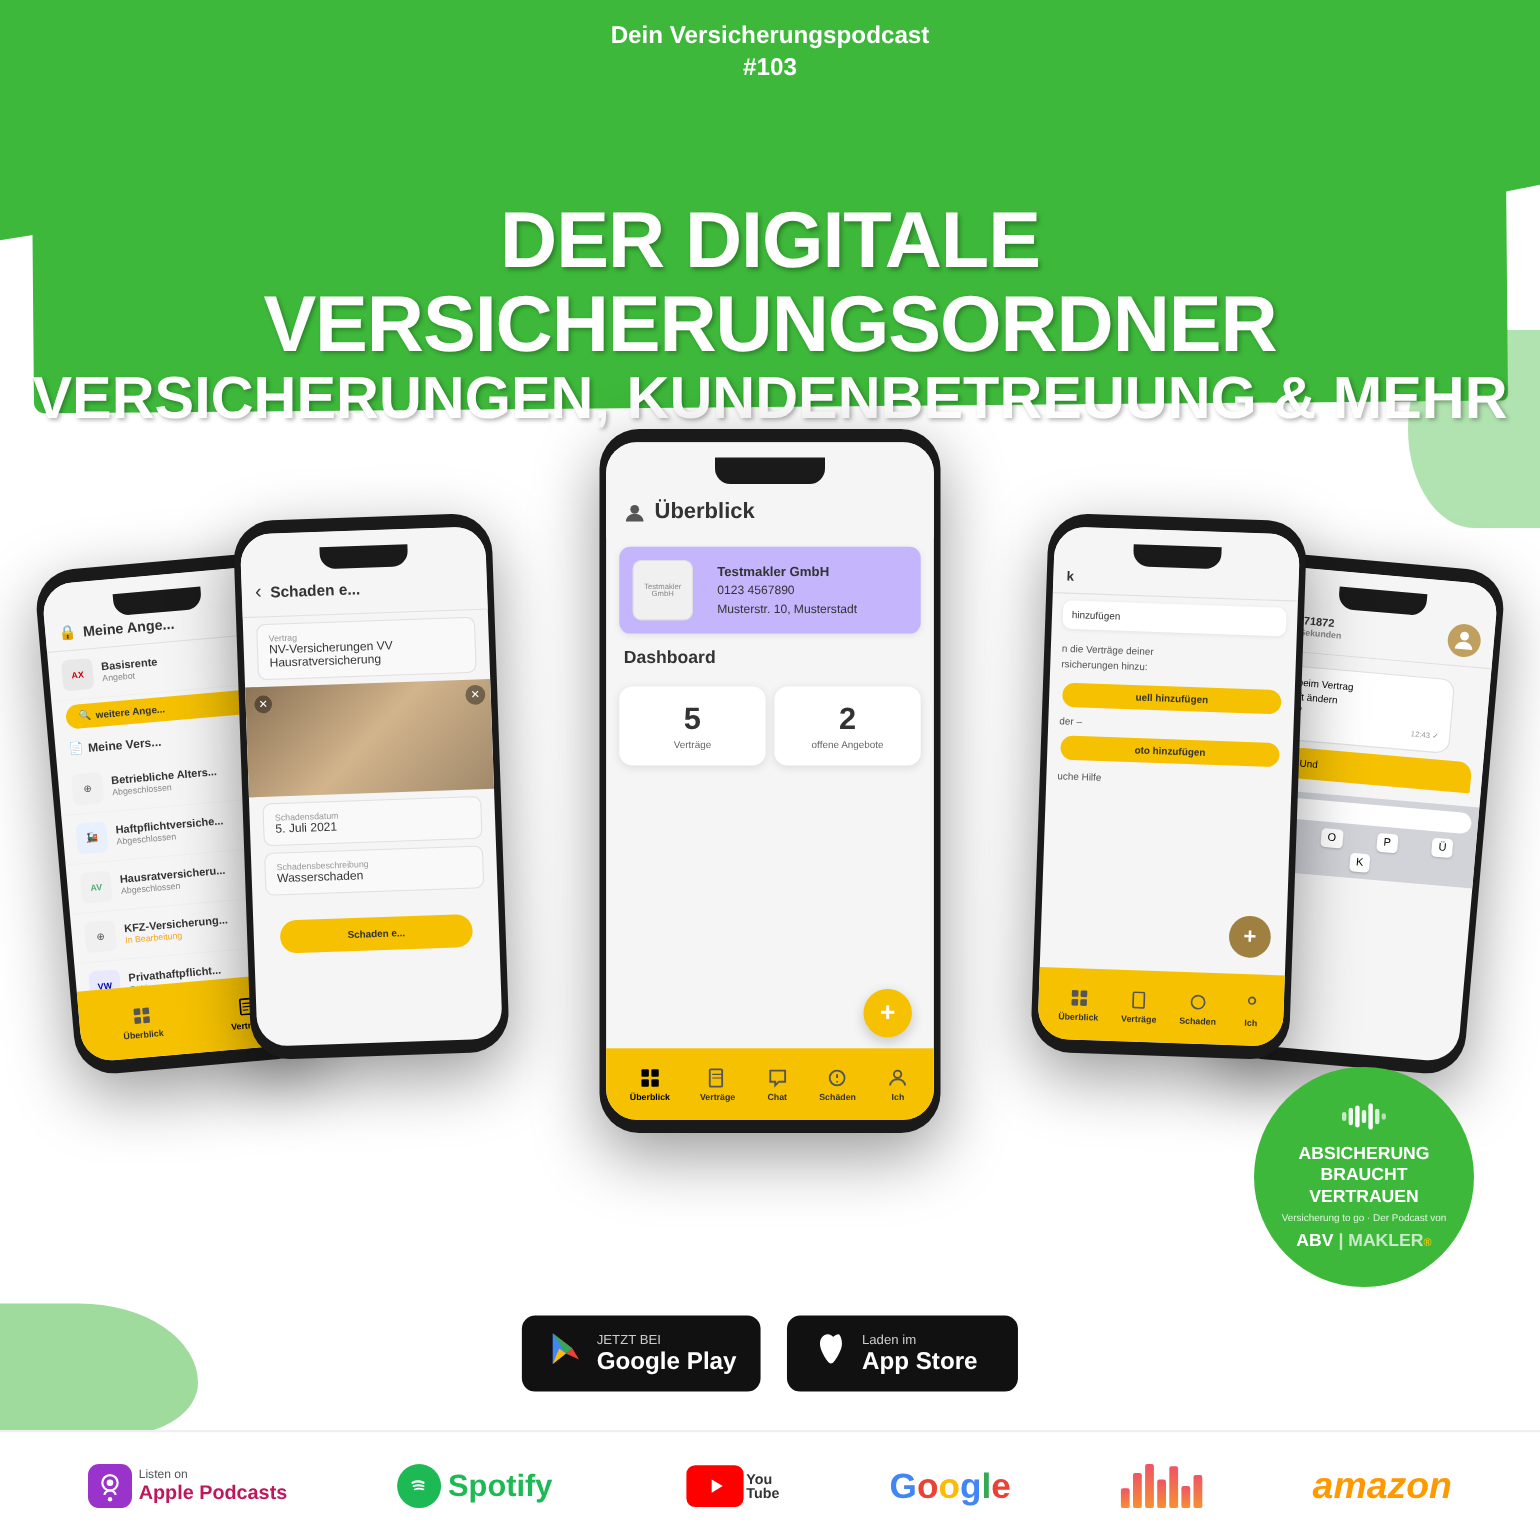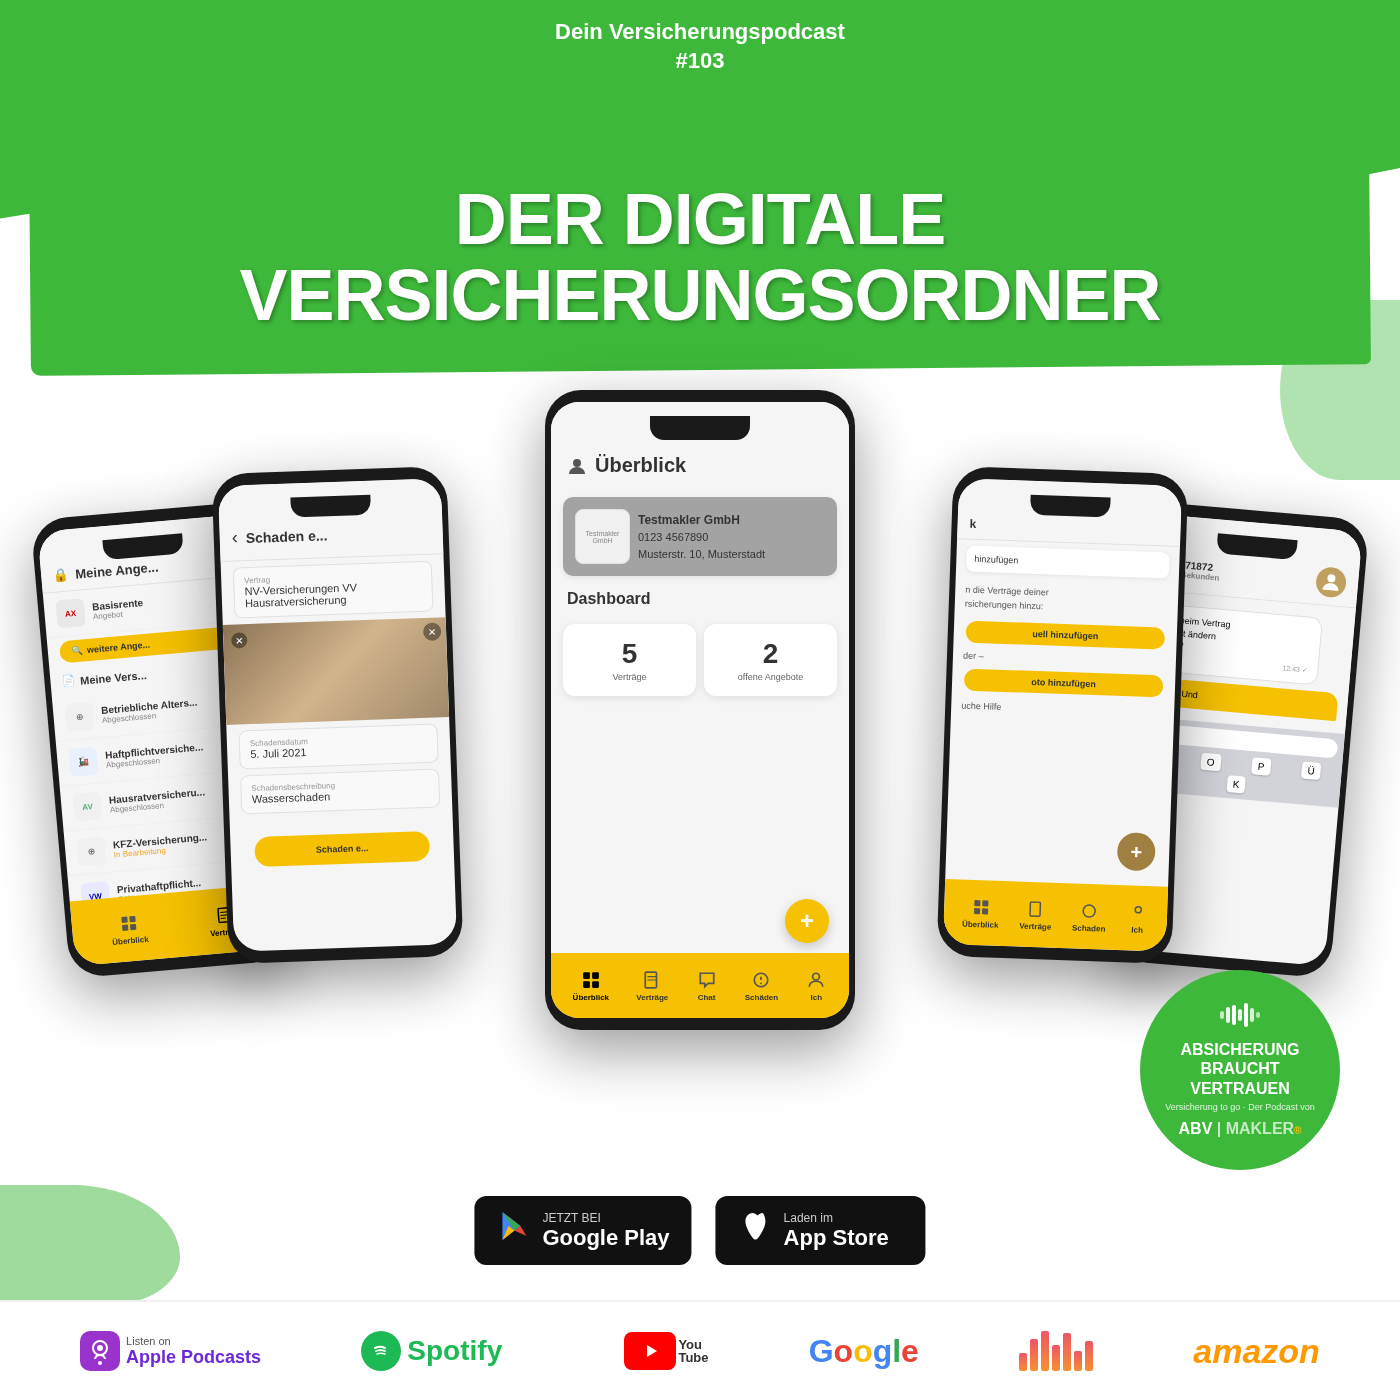--- a/index.html
+++ b/index.html
@@ -306,23 +306,23 @@
       font-size: 24px;
       color: white;
       font-weight: bold;
       box-shadow: 0 4px 12px rgba(0,0,0,0.2);
     }
 
     
     .company-info {
       display: flex;
       align-items: center;
-      gap: 8px;
+      gap: 22px;
       padding: 12px;
-      background: #a3a3a3;
+      background: #c4b5fd;
       margin: 8px 12px;
       border-radius: 10px;
       box-shadow: 0 2px 6px rgba(0,0,0,0.08);
     }
 
     .company-logo {
       width: 55px;
       height: 55px;
       background: #f0f0f0;
       border-radius: 8px;
@@ -642,20 +642,21 @@
 
 <div class="podcast-label">
   <div>Dein Versicherungspodcast</div>
   <div>#103</div>
 </div>
 
 <div class="headline-brush"></div>
 
 <div class="headline-container">
   <div class="headline-main">DER DIGITALE VERSICHERUNGSORDNER</div>
+  <div class="headline-sub">VERSICHERUNGEN, KUNDENBETREUUNG &amp; MEHR</div>
 </div>
 
 <div class="phones-container">
 
   <div class="phone phone-1">
     <div class="phone-screen">
       <div class="phone-notch"></div>
       <div class="screen-header">
         <span>🔒</span>
         <span>Meine Ange...</span>
@@ -1016,21 +1017,21 @@
       <svg width="40" height="40" viewBox="0 0 40 40">
         <rect width="40" height="40" rx="10" fill="#9933CC"></rect>
         <circle cx="20" cy="17" r="7" fill="none" stroke="white" stroke-width="2"></circle>
         <circle cx="20" cy="17" r="3" fill="white"></circle>
         <path d="M15 28c0-2 2.2-4 5-4s5 2 5 4" stroke="white" stroke-width="2" fill="none"></path>
         <circle cx="20" cy="32" r="2" fill="white"></circle>
       </svg>
     </div>
     <div>
       <div style="font-size:11px;color:#555;">Listen on</div>
-      <div style="font-size:18px;font-weight:bold;color:#6d28d9;">Apple Podcasts</div>
+      <div style="font-size:18px;font-weight:bold;color:#be185d;">Apple Podcasts</div>
     </div>
   </div>
 
   <div class="spotify-logo">
     <div class="spotify-icon">
       <svg width="24" height="24" viewBox="0 0 24 24">
           <circle cx="12" cy="12" r="11" fill="#1DB954"></circle>
           <path d="M6 9c3-1.5 7-1.5 10 0" stroke="white" stroke-width="2" fill="none" stroke-linecap="round"></path>
           <path d="M7 12c2.5-1 6-1 9 0" stroke="white" stroke-width="1.8" fill="none" stroke-linecap="round"></path>
           <path d="M8 15c2-0.8 5-0.8 8 0" stroke="white" stroke-width="1.5" fill="none" stroke-linecap="round"></path>

